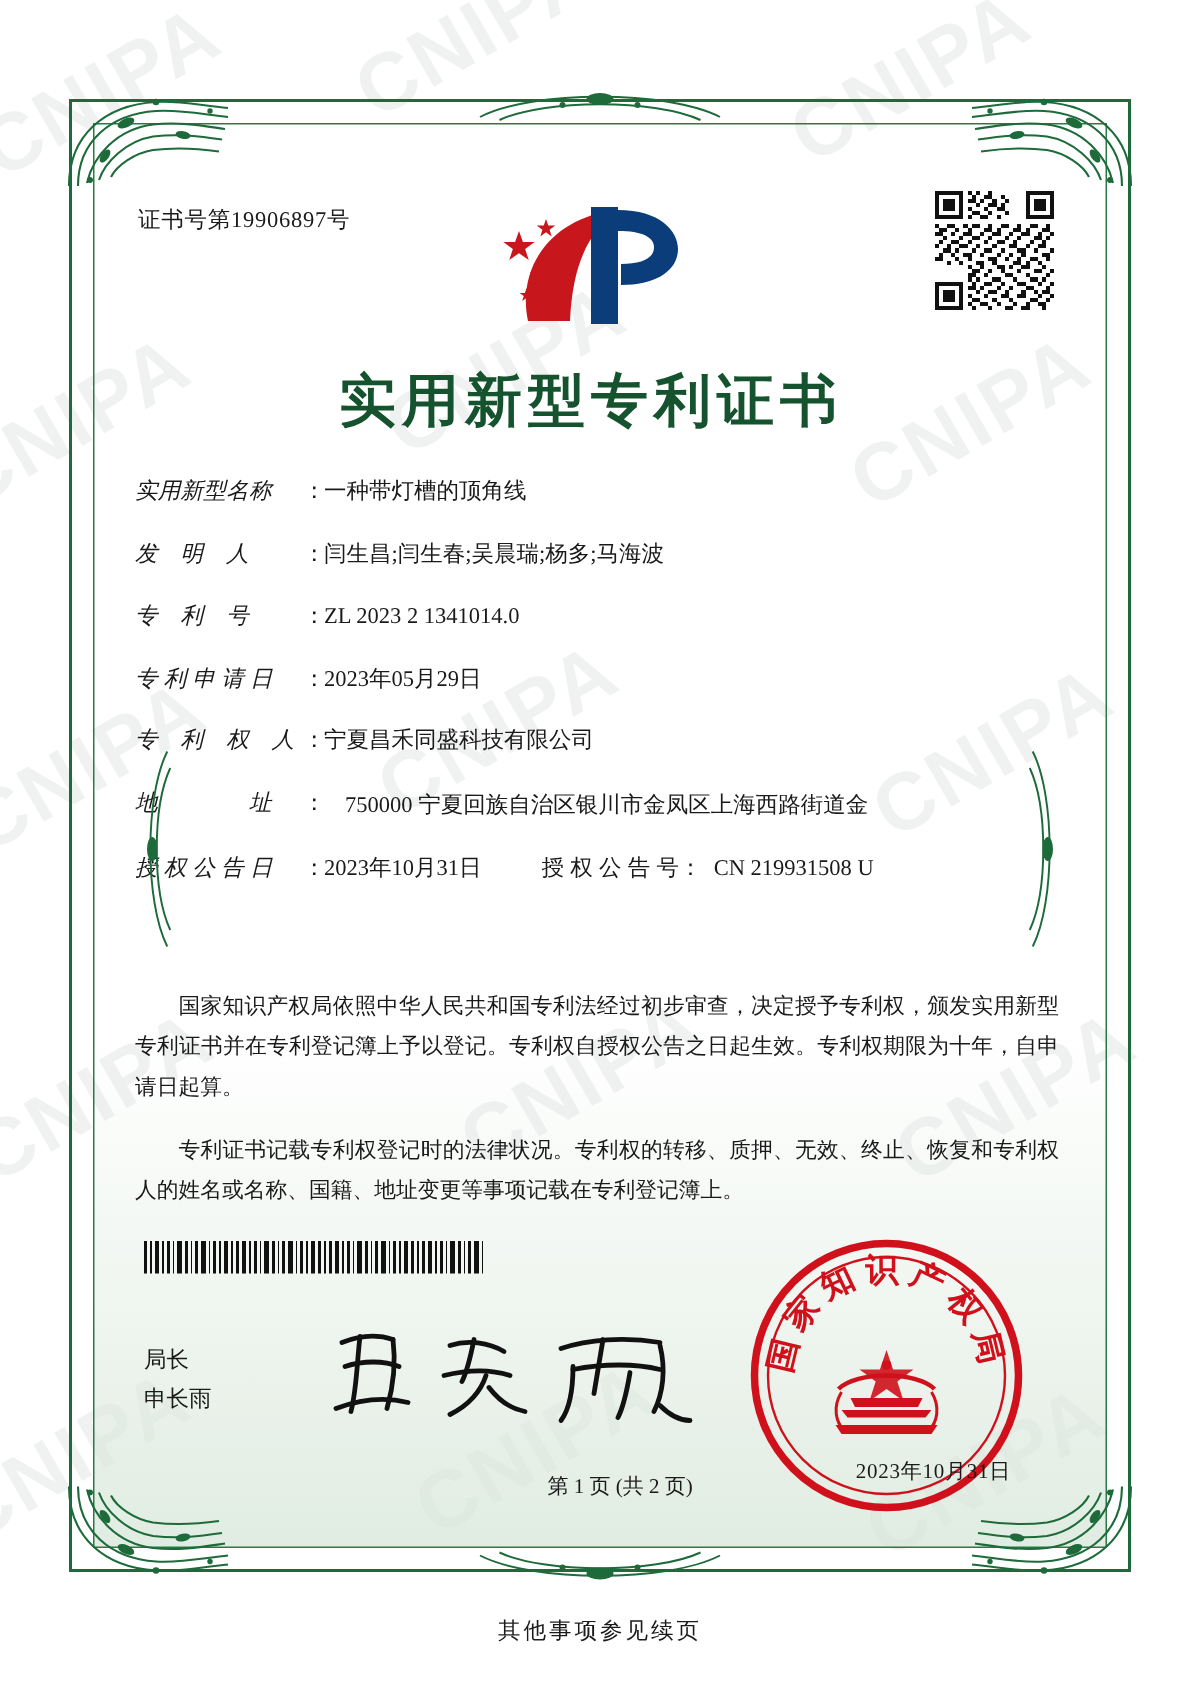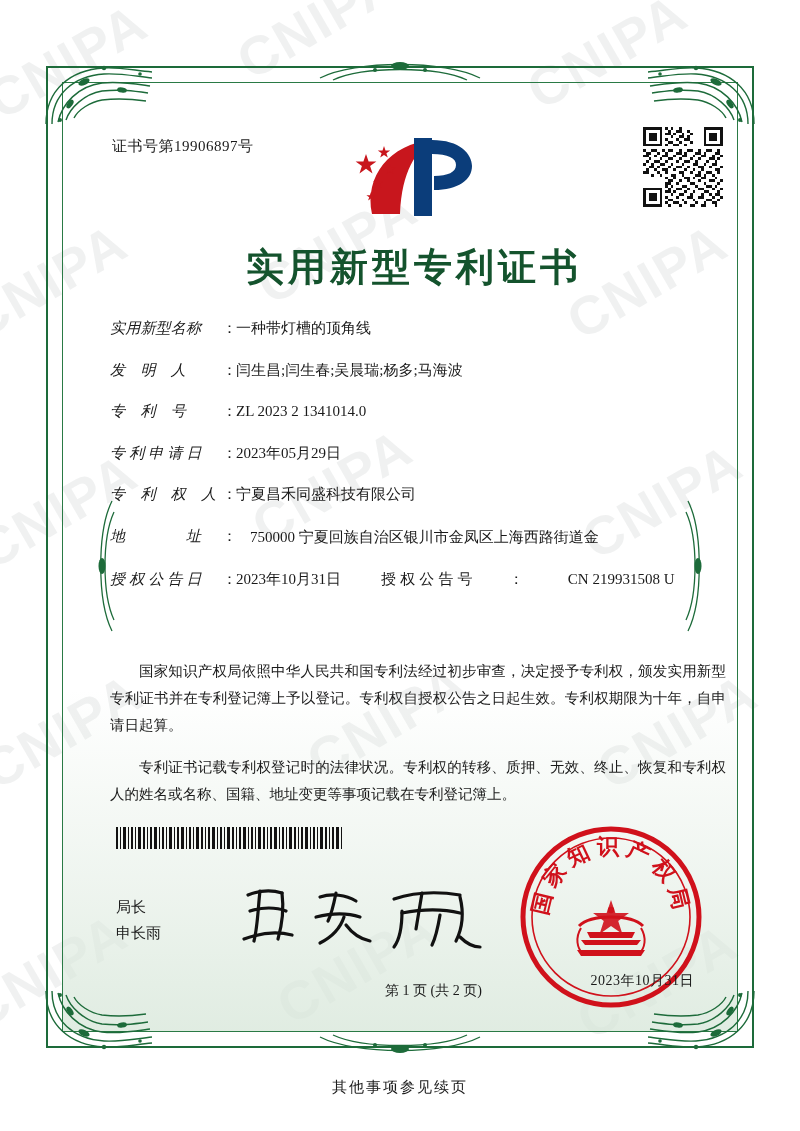--- a/index.html
+++ b/index.html
@@ -96,21 +96,21 @@
     position: absolute;
     right: 38px;
     top: 50%;
     transform: translateY(-50%) rotate(90deg);
     z-index: 3;
   }
 
   
   .content {
     position: absolute;
-    left: 76px;
+    left: 56px;
     top: 82px;
     width: 676px;
     height: 950px;
     z-index: 2;
   }
 
   .cert-no {
     position: absolute;
     left: 36px;
     top: 55px;
@@ -184,21 +184,20 @@
     line-height: 1.65;
     margin-left: 14px;
   }
   .row-split {
     display: flex;
     align-items: flex-start;
   }
   .split-right {
     display: flex;
     margin-left: 40px;
-    gap: 36px;
   }
   .split-right .f-label2 {
     white-space: nowrap;
     letter-spacing: 0.2px;
   }
   .split-right .f-value2 {
     margin-left: 8px;
   }
 
   .paras {

